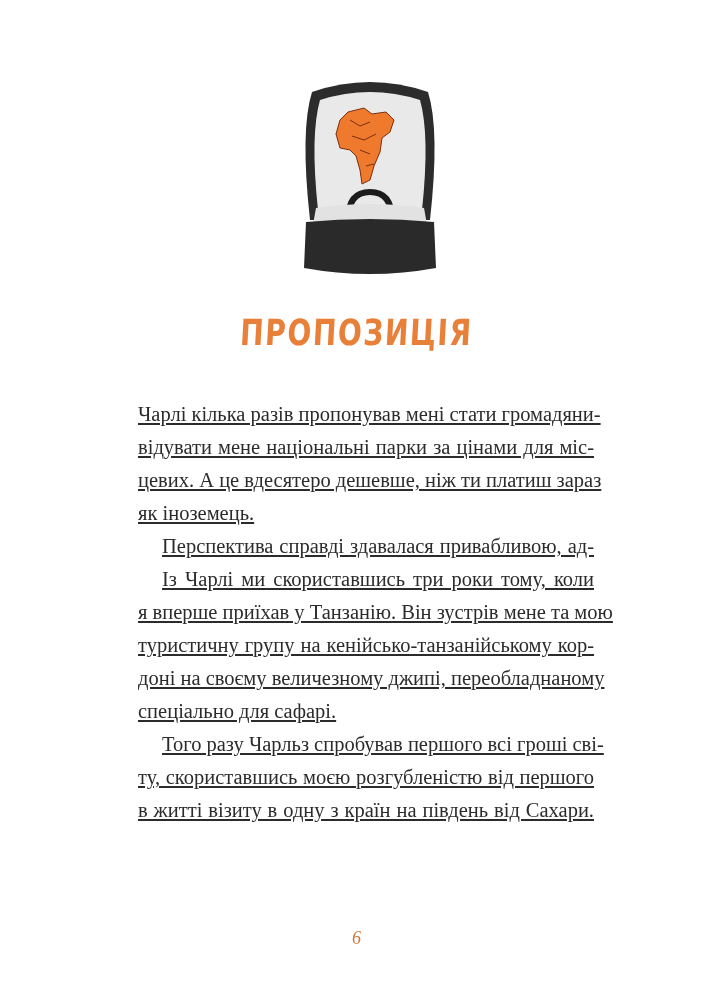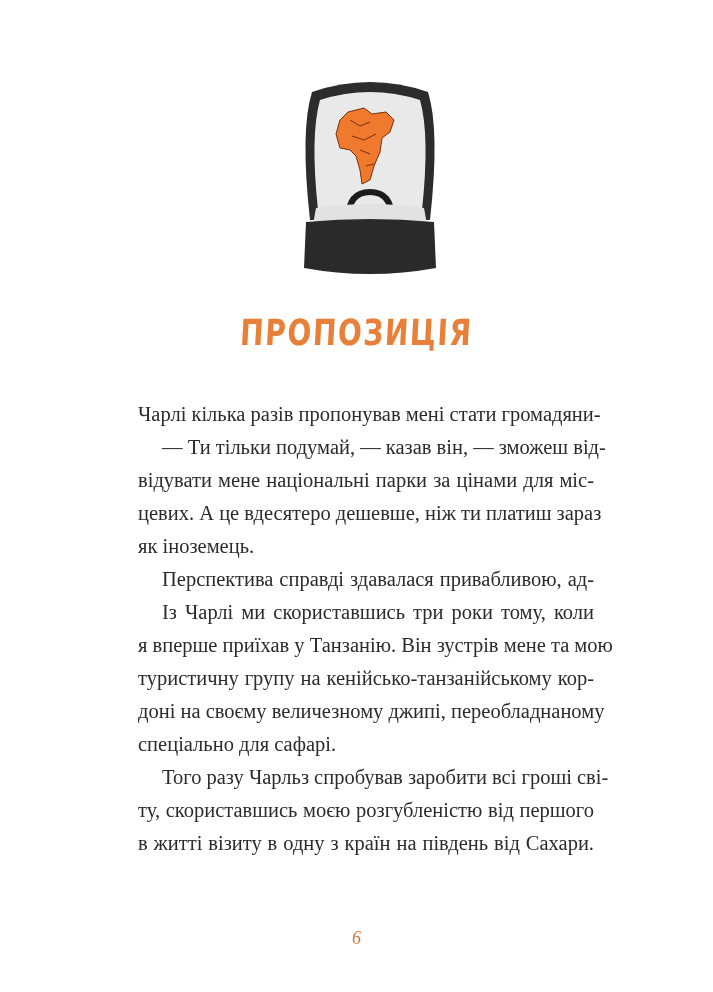--- a/index.html
+++ b/index.html
@@ -7,21 +7,21 @@
   .illustration { position:absolute; left:290px; top:70px; width:160px; height:210px; }
   .chapter-title {
     position:absolute; left:0; width:713px; top:312px; text-align:center;
     font-family:"DejaVu Sans", sans-serif; font-weight:bold; font-size:36px;
     letter-spacing:2px; color:#e8803a; transform:scaleX(0.78) skewX(-4deg); transform-origin:center;
   }
   .body-text {
     position:absolute; left:138px; top:398px; width:456px;
     font-family:"Liberation Serif", serif; font-size:20.5px; color:#2b2b2b;
   }
-  .line { height:33px; line-height:33px; white-space:nowrap; text-align:justify; text-align-last:justify; }
+  .line { height:33px; line-height:33px; white-space:nowrap; text-align:justify; text-align-last:justify;text-decoration:underline; }
   .line.last { text-align-last:left; }
   .line.indent { padding-left:24px; }
   .page-number {
     position:absolute; left:0; width:713px; top:928px; text-align:center;
     font-family:"Liberation Serif", serif; font-style:italic; font-size:18px; color:#c8783a;
   }
 </style>
 </head>
 <body>
 
@@ -39,28 +39,27 @@
     <path d="M26 138 Q80 130 134 138 L138 160 L22 160 Z" fill="#e2e2e2"></path>
 
     <path d="M16 152 Q80 146 144 152 L146 198 Q80 210 14 198 Z" fill="#2a2a2a"></path>
   </svg>
 </div>
 
 <div class="chapter-title">ПРОПОЗИЦІЯ</div>
 
 <div class="body-text" id="body-text">
     <div class="line">Чарлі кілька разів пропонував мені стати громадяни-</div>
-    <div class="line indent">— Ти тільки подумай, — казав він, — зможеш від-</div>
     <div class="line">відувати мене національні парки за цінами для міс-</div>
     <div class="line">цевих. А це вдесятеро дешевше, ніж ти платиш зараз</div>
     <div class="line last">як іноземець.</div>
     <div class="line indent">Перспектива справді здавалася привабливою, ад-</div>
     <div class="line indent">Із Чарлі ми скориставшись три роки тому, коли</div>
     <div class="line">я вперше приїхав у Танзанію. Він зустрів мене та мою</div>
     <div class="line">туристичну групу на кенійсько-танзанійському кор-</div>
     <div class="line">доні на своєму величезному джипі, переобладнаному</div>
     <div class="line last">спеціально для сафарі.</div>
-    <div class="line indent">Того разу Чарльз спробував заробити всі гроші сві-</div>
+    <div class="line indent">Того разу Чарльз спробував першого всі гроші сві-</div>
     <div class="line">ту, скориставшись моєю розгубленістю від першого</div>
     <div class="line">в житті візиту в одну з країн на південь від Сахари.</div>
   </div>
 
 <div class="page-number">6</div>
 
 </body></html>

